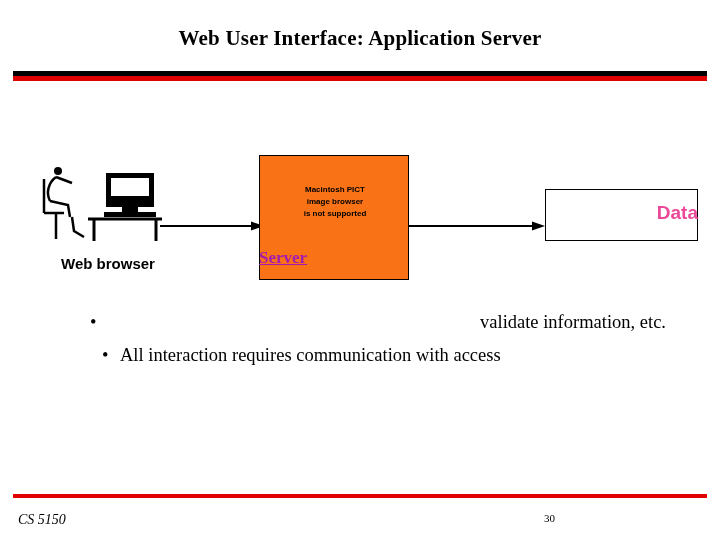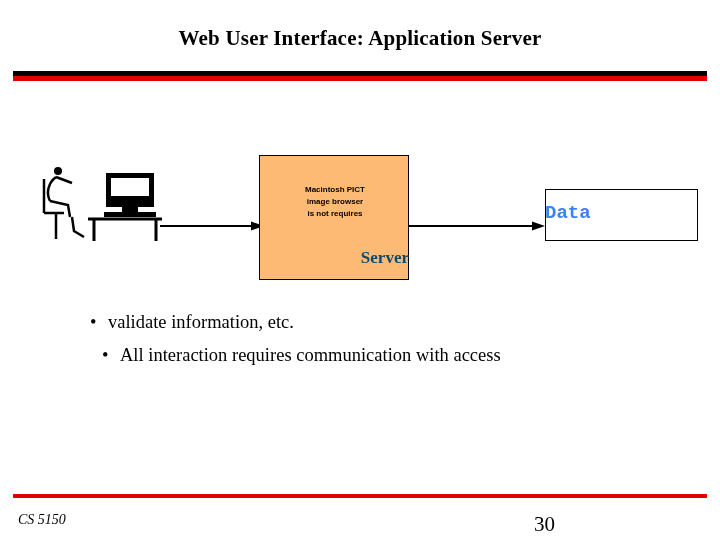--- a/index.html
+++ b/index.html
@@ -68,21 +68,21 @@
     font-family: "Liberation Serif", serif;
     font-style: italic;
     font-size: 14px;
     color: #000000;
   }
   .footer-right {
     position: absolute;
     right: 22px;
     top: 512px;
     font-family: "Liberation Serif", serif;
-    font-size: 21px;
+    font-size: 11px;
     color: #000000;
     margin-left: 40px;
   }
 
   
   .diagram {
     position: absolute;
     left: 0;
     top: 140px;
     width: 720px;
@@ -116,45 +116,46 @@
     height: 12px;
   }
   
   .server-box {
     position: absolute;
     left: 259px;
     top: 15px;
     width: 150px;
     height: 125px;
     border: 1px solid #000000;
-    background: #fdba74;
+    background: #f97316;
     box-sizing: border-box;
   }
   .pict-text {
     position: absolute;
     left: 0;
     top: 28px;
     width: 150px;
     text-align: center;
     font-family: "Liberation Sans", sans-serif;
     font-size: 8px;
     line-height: 12px;
     color: #000000;
     font-weight: bold;
   }
   .server-label {
     position: absolute;
     left: 259px;
     top: 108px;
     width: 150px;
-    text-align: right;
+    text-align: left;
     font-family: "Liberation Serif", serif;
     font-weight: bold;
     font-size: 17px;
-    color: #0c4a6e;
+    color: #a21caf;
+    text-decoration: underline;
   }
   
   .arrow2 {
     position: absolute;
     left: 408px;
     top: 78px;
     width: 138px;
     height: 12px;
   }
   
@@ -166,25 +167,25 @@
     height: 52px;
     border: 1px solid #000000;
     background: #ffffff;
     box-sizing: border-box;
   }
   .data-label {
     position: absolute;
     left: 545px;
     top: 62px;
     width: 153px;
-    text-align: left;
-    font-family: Liberation Mono, monospace;
+    text-align: right;
+    font-family: Liberation Sans, sans-serif;
     font-weight: bold;
     font-size: 19px;
-    color: #3b82f6;
+    color: #ec4899;
   }
 
   
   .bullets {
     position: absolute;
     left: 86px;
     top: 310px;
     width: 580px;
   }
   .bullet {
@@ -197,21 +198,21 @@
     margin-bottom: 8px;
   }
   .bullet .dot {
     position: absolute;
     left: 4px;
     top: 0;
     font-size: 18.5px;
     line-height: 25px;
   }
   .bullet .txt { display: block; }
-  .bullet .txt .l2 { display: block; }
+  .bullet .txt .l2 { display: block; text-align: right; }
   .b2 { padding-left: 34px; }
 </style>
 </head>
 <body>
 
 <div class="slide">
 
   <div class="title">Web User Interface: Application Server</div>
   <div class="rule-black"></div>
   <div class="rule-red"></div>
@@ -238,33 +239,34 @@
         <path d="M26 22 C18 28, 16 38, 20 46" stroke="#000" stroke-width="2.5" fill="none"></path>
 
         <path d="M14 24 L14 58" stroke="#000" stroke-width="2.5" fill="none"></path>
         <path d="M14 58 L34 58" stroke="#000" stroke-width="2.5" fill="none"></path>
 
         <path d="M20 46 L38 50 L40 62" stroke="#000" stroke-width="2.5" fill="none"></path>
         <path d="M26 58 L26 84" stroke="#000" stroke-width="2.5" fill="none"></path>
         <path d="M42 62 L44 76 L54 82" stroke="#000" stroke-width="2.5" fill="none"></path>
       </svg>
     </div>
+    <div class="browser-label">Web browser</div>
 
     <div class="arrow1">
       <svg width="105" height="12" viewBox="0 0 105 12" xmlns="http://www.w3.org/2000/svg">
         <line x1="0" y1="6" x2="94" y2="6" stroke="#000" stroke-width="2"></line>
         <polygon points="104,6 91,1.5 91,10.5" fill="#000"></polygon>
       </svg>
     </div>
 
     <div class="server-box">
       <div class="pict-text">
         <span>Macintosh PICT</span><br>
         <span>image browser</span><br>
-        <span>is not requires</span>
+        <span>is not supported</span>
       </div>
     </div>
     <div class="server-label">Server</div>
 
     <div class="arrow2">
       <svg width="138" height="12" viewBox="0 0 138 12" xmlns="http://www.w3.org/2000/svg">
         <line x1="0" y1="6" x2="127" y2="6" stroke="#000" stroke-width="2"></line>
         <polygon points="137,6 124,1.5 124,10.5" fill="#000"></polygon>
       </svg>
     </div>

